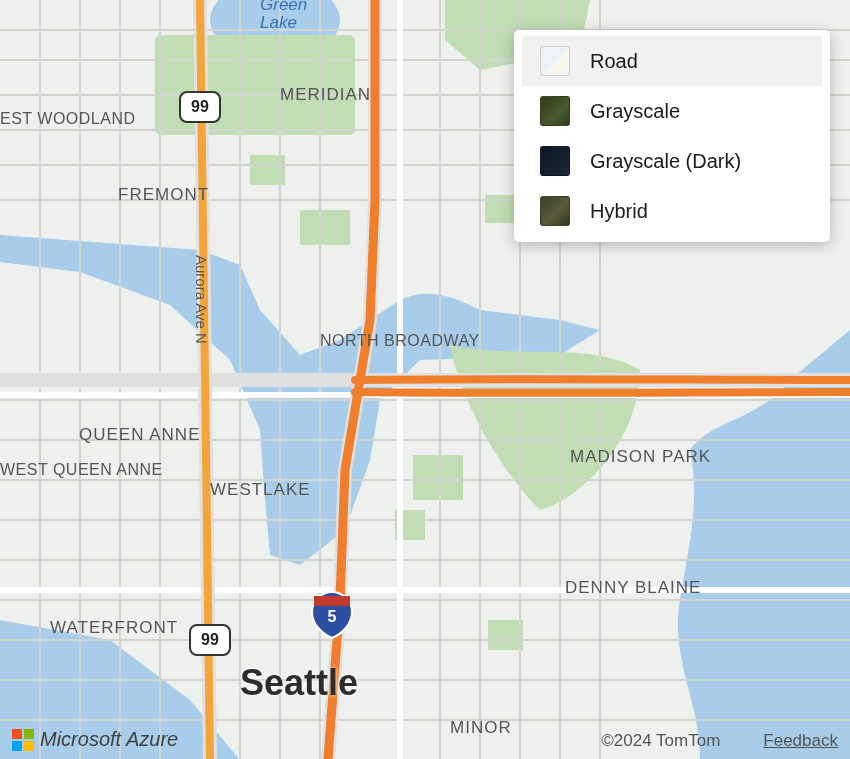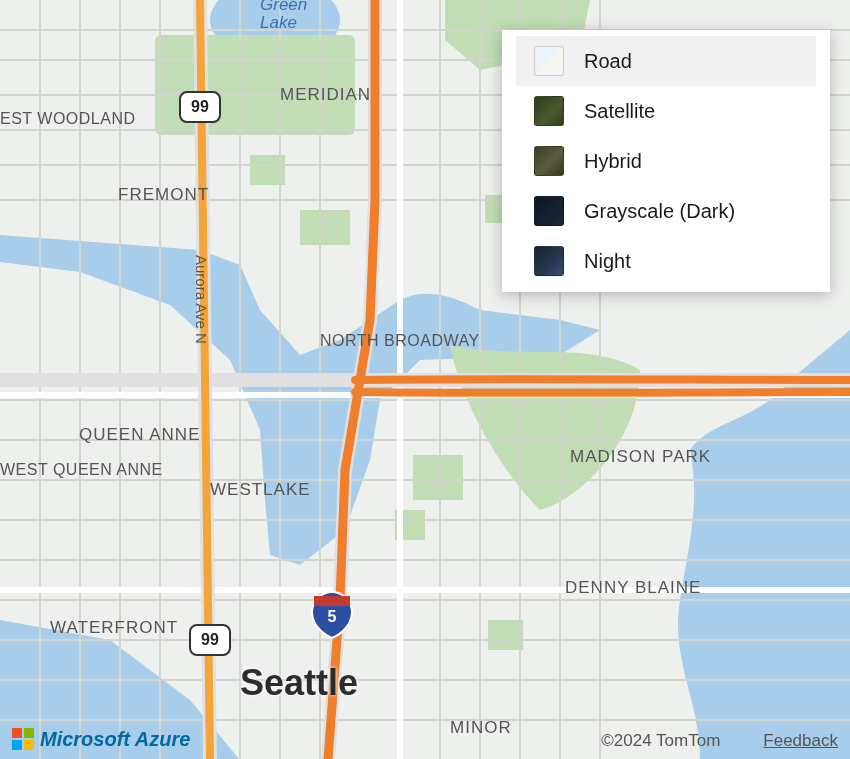--- a/index.html
+++ b/index.html
@@ -25,23 +25,23 @@
     display: block;
   }
 
   
   .style-panel {
     position: absolute;
     top: 30px;
     right: 20px;
     width: 300px;
     background: #ffffff;
-    border-radius: 0;
+    border-radius: 5px;
     box-shadow: 0 3px 14px rgba(0,0,0,.25);
-    padding: 6px 14px;
+    padding: 6px 8px;
     font-size: 20px;
   }
   .style-item {
     display: flex;
     align-items: center;
     padding: 10px 18px;
     gap: 20px;
     cursor: pointer;
   }
   .style-item.selected { background: #f1f1f1; }
@@ -61,25 +61,25 @@
   .sw-terra    { background: linear-gradient(135deg,#c9dccf,#e7edd7 55%,#c9dccf); }
 
   .style-label { color: #1a1a1a; }
 
   
   .attrib-left {
     position: absolute;
     left: 12px;
     bottom: 8px;
     display: flex;
-    align-items: flex-start;
+    align-items: flex-end;
     gap: 6px;
     font-size: 20px;
-    font-weight: 700;
-    color: #0369a1;
+    font-weight: 400;
+    color: #404040;
     font-style: italic;
   }
   .ms-icon {
     display: inline-grid;
     grid-template-columns: 10px 10px;
     grid-template-rows: 10px 10px;
     gap: 2px;
   }
   .ms-icon span:nth-child(1){background:#f25022;}
   .ms-icon span:nth-child(2){background:#7fba00;}
@@ -257,33 +257,29 @@
     <text class="lbl-street" x="0" y="0" transform="translate(196 255) rotate(90)">Aurora Ave N</text>
   </svg>
 
   <div class="style-panel">
     <div class="style-item selected">
       <span class="swatch sw-road"></span>
       <span class="style-label">Road</span>
     </div>
     <div class="style-item">
       <span class="swatch sw-sat"></span>
-      <span class="style-label">Satellite</span>
+      <span class="style-label">Grayscale</span>
+    </div>
+    <div class="style-item">
+      <span class="swatch sw-gray"></span>
+      <span class="style-label">Grayscale (Dark)</span>
     </div>
     <div class="style-item">
       <span class="swatch sw-hybrid"></span>
       <span class="style-label">Hybrid</span>
-    </div>
-    <div class="style-item">
-      <span class="swatch sw-gray"></span>
-      <span class="style-label">Grayscale (Dark)</span>
-    </div>
-    <div class="style-item">
-      <span class="swatch sw-night"></span>
-      <span class="style-label">Night</span>
     </div>
   </div>
 
   <div class="attrib-left">
     <span class="ms-icon">
       <span></span>
         <span></span>
         <span></span>
         <span></span>
     </span>

